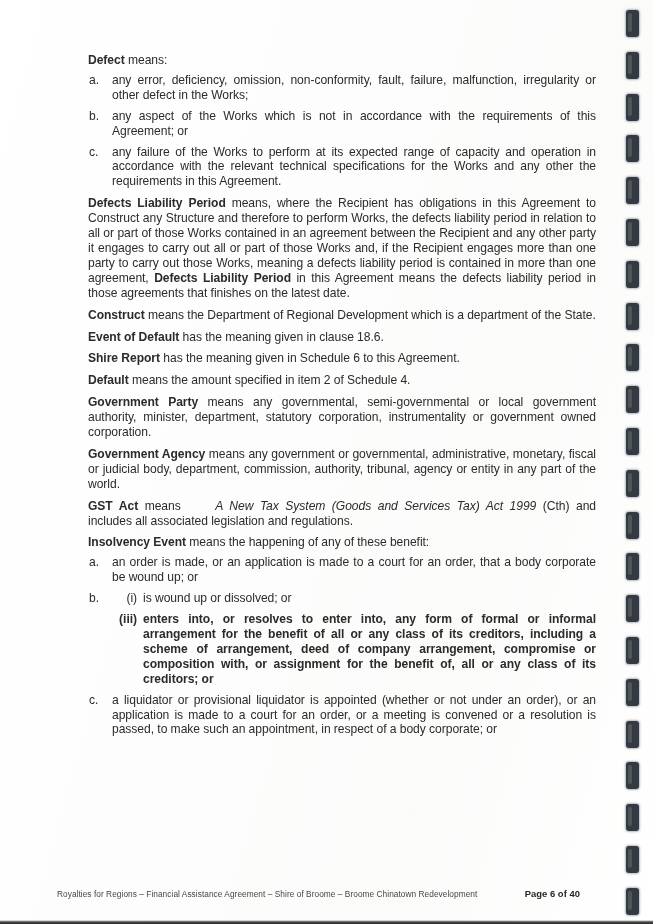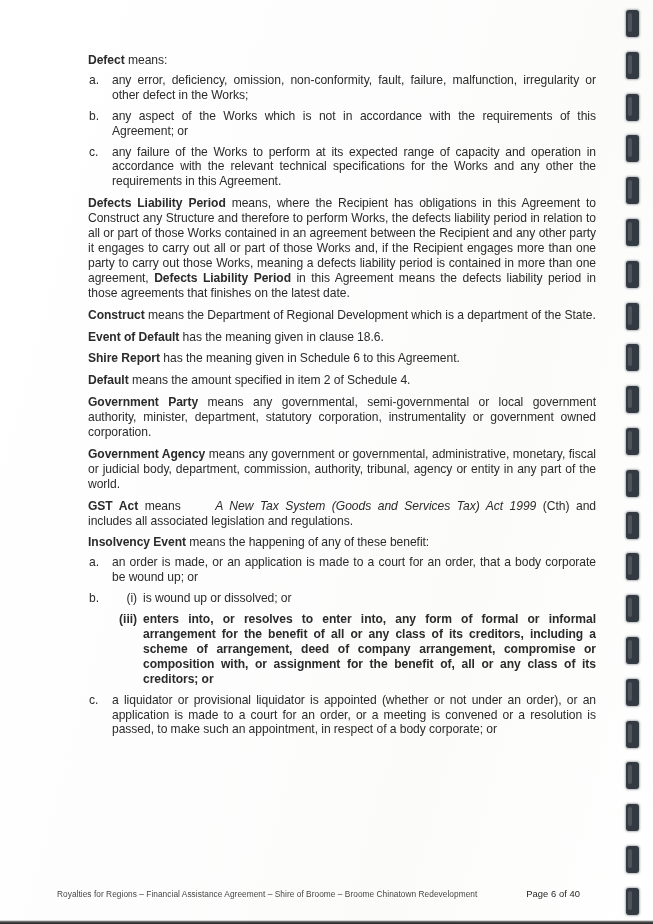--- a/index.html
+++ b/index.html
@@ -153,21 +153,21 @@
     top: 888px;
     width: 528px;
     display: flex;
     align-items: baseline;
     justify-content: space-between;
     font-size: 8.3px;
     color: #454545;
     letter-spacing: 0.05px;
   }
   .footer .fnum {
-    font-weight: normal;
+    font-weight: bold;
     font-size: 9.4px;
     color: #262626;
     white-space: nowrap;
     padding-right: 5px;
   }
   .footer .ftext { white-space: nowrap; }
 </style>
 </head>
 <body>
 

